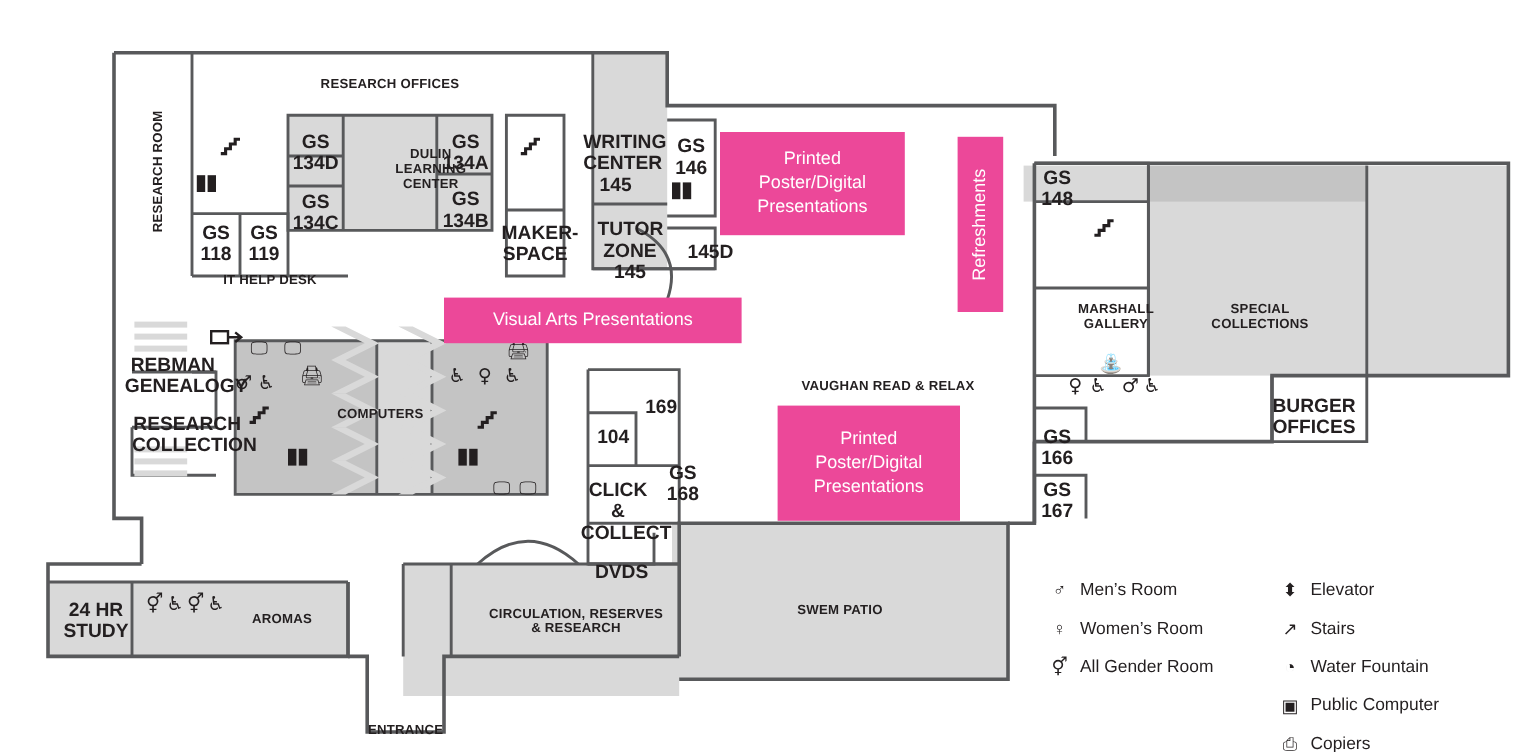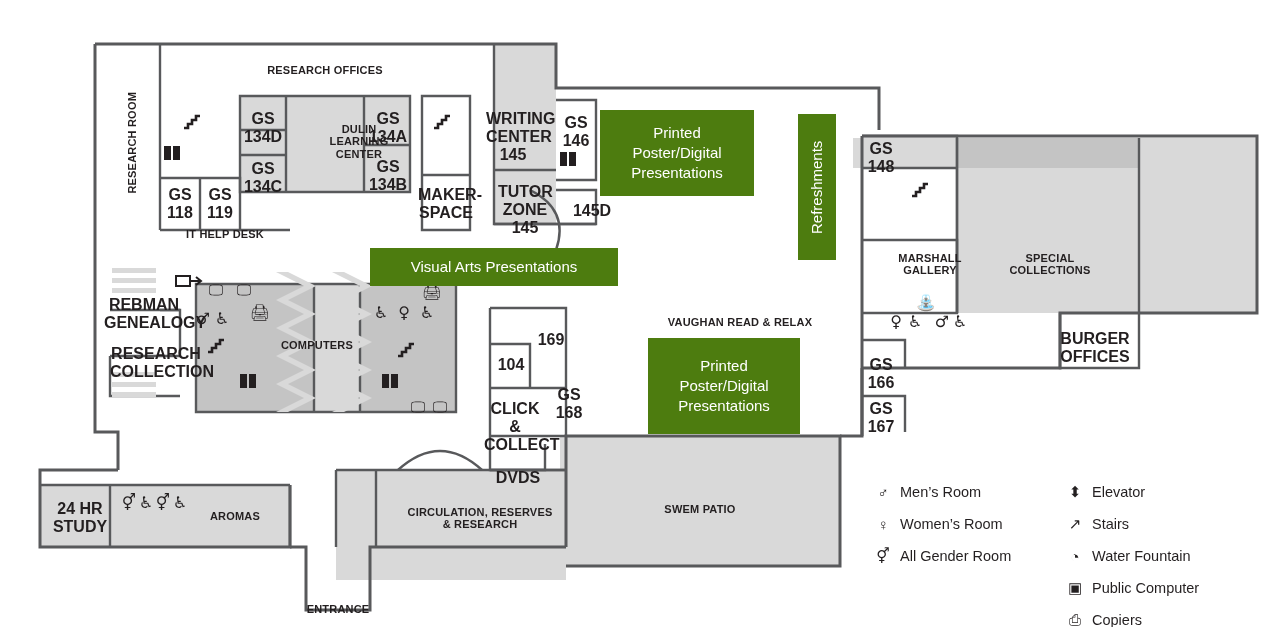--- a/index.html
+++ b/index.html
@@ -5,21 +5,21 @@
   html,body{margin:0;padding:0;background:#ffffff;}
   body{width:1280px;height:627px;position:relative;overflow:hidden;
        font-family:"Liberation Sans", sans-serif;color:#231f20;}
   #map{position:absolute;left:0;top:0;width:1280px;height:627px;}
 
   .lbl{position:absolute;font-family:"Liberation Sans",sans-serif;
        text-align:center;line-height:1.12;color:#231f20;}
   .room{font-size:11px;font-weight:600;letter-spacing:.2px;}
   .roomsm{font-size:16px;font-weight:600;}
   .vert{writing-mode:vertical-rl;transform:rotate(180deg);}
-  .greenbox{position:absolute;background:#4d7c0f;color:#ffffff;
+  .greenbox{position:absolute;background:#ec4899;color:#ffffff;
             display:flex;align-items:center;justify-content:center;
             text-align:center;font-size:15px;line-height:1.35;}
   .greenbox.vertical{writing-mode:vertical-rl;transform:rotate(180deg);}
   .legend{position:absolute;font-size:14.5px;color:#231f20;}
   .legend .row{display:flex;align-items:center;height:32px;}
   .legend .ic{width:34px;text-align:center;font-size:15px;color:#231f20;}
   .legend .tx{white-space:nowrap;}
 </style>
 </head>
 <body>

